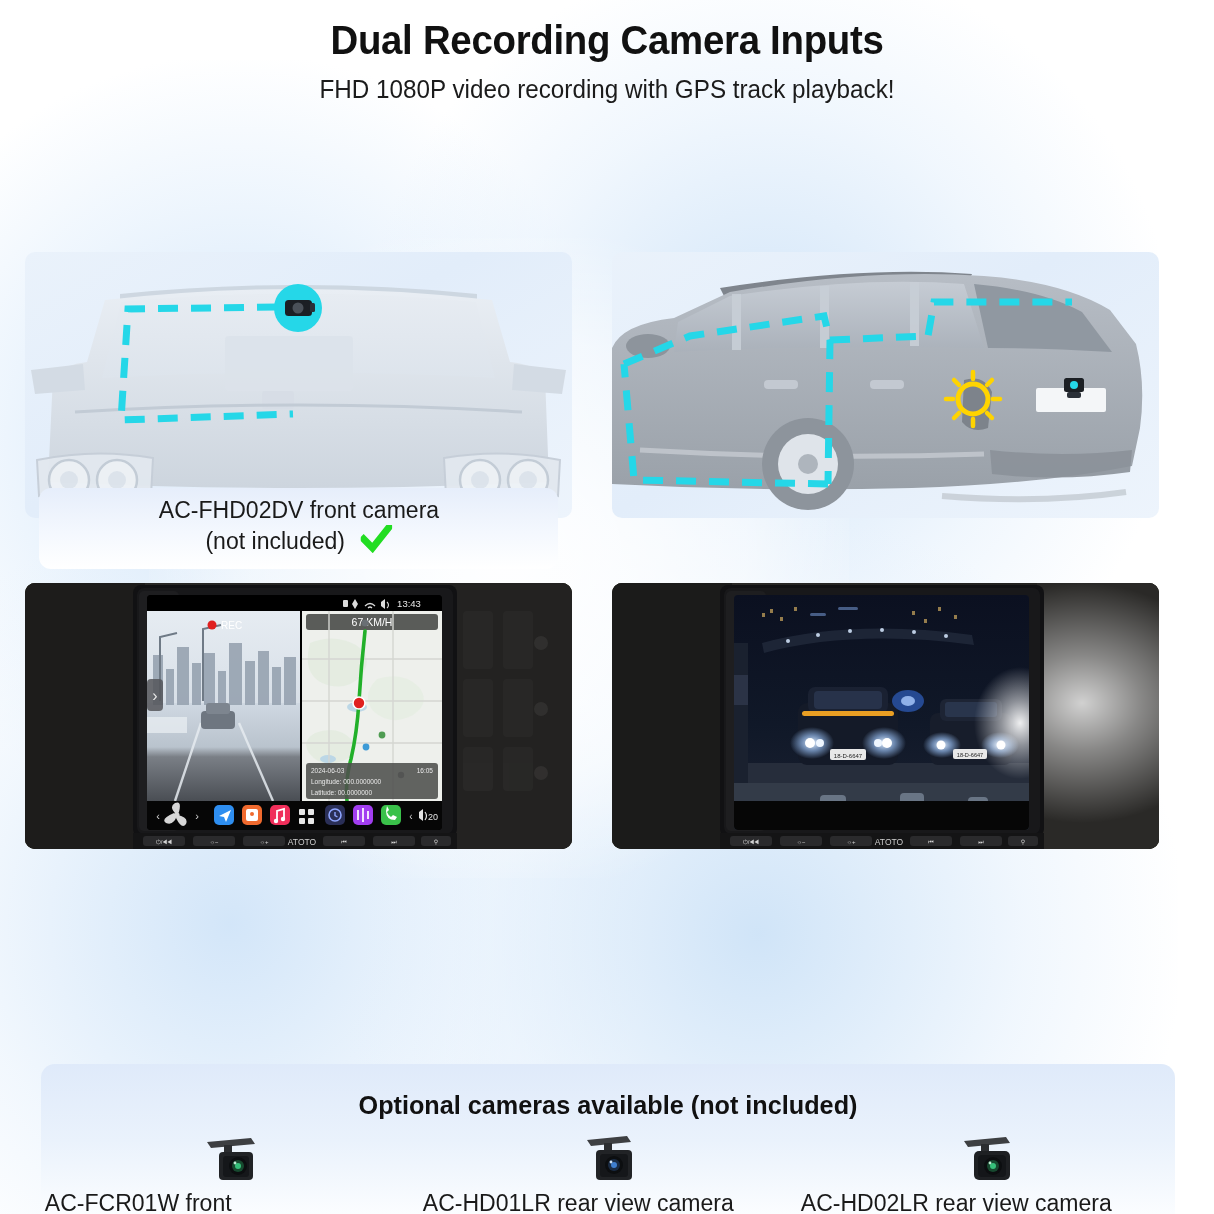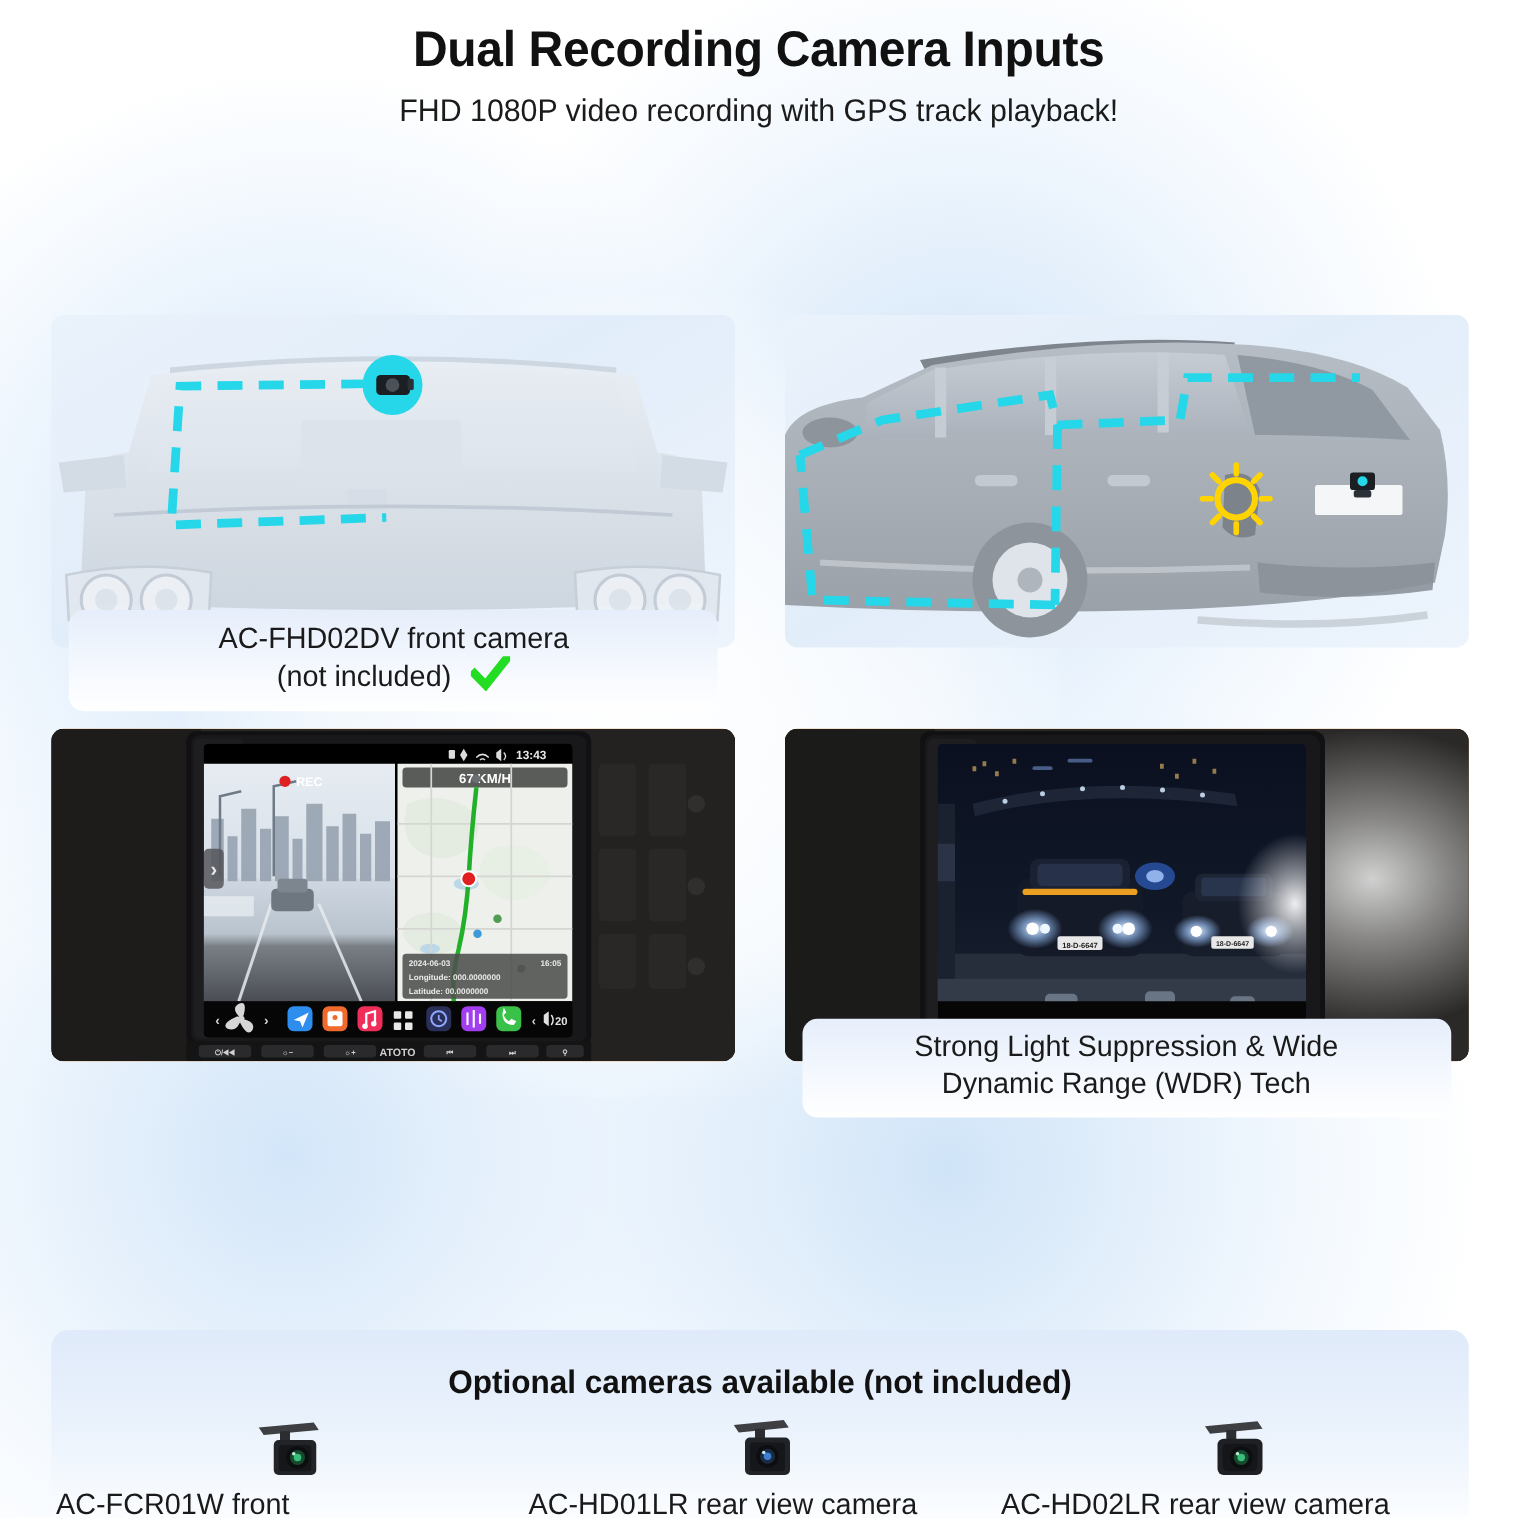--- a/index.html
+++ b/index.html
@@ -27,29 +27,29 @@
   
   .header{position:absolute;left:0;top:18px;width:1214px;text-align:center;}
   .title{
     font-size:40px;font-weight:bold;color:#111;letter-spacing:-.3px;
     font-family:"Liberation Sans","DejaVu Sans",sans-serif;
     transform:scaleX(.96);
   }
   .subtitle{margin-top:12px;font-size:25px;color:#1b1b1b;transform:scaleX(.97);}
 
   
-  .grid{position:absolute;left:41px;top:252px;width:1134px;}
+  .grid{position:absolute;left:25px;top:252px;width:1134px;}
   .row{display:flex;gap:40px;}
   .card{width:547px;position:relative;}
 
   .media{
     height:266px;border-radius:10px;overflow:hidden;position:relative;
     background:linear-gradient(150deg,#eaf2fb 0%, #e2edfa 45%, #edf4fc 100%);
   }
-  .media.dark{background:#fdba74;font-weight:bold;}
+  .media.dark{background:#fef9c3;}
 
   .caption{
     position:relative;margin:-30px auto 0;width:519px;min-height:70px;
     background:linear-gradient(180deg,#e6eefb 0%, #f4f8fe 55%, #ffffff 100%);
     border-radius:12px;
     display:flex;align-items:center;justify-content:center;
     padding:8px 14px 12px;box-sizing:border-box;
     z-index:3;
   }
   .caption-txt{
@@ -617,26 +617,20 @@
                 <text x="139" y="261">⏻/◀◀</text>
                 <text x="189" y="261">☼−</text>
                 <text x="239" y="261">☼+</text>
                 <text x="319" y="261">⏮</text>
                 <text x="369" y="261">⏭</text>
                 <text x="411" y="261">⚲</text>
               </g>
             </g>
           </svg>
         </div>
-        <div class="caption">
-          <div class="caption-txt">
-            <span>Strong Light Suppression &amp; Wide</span><br>
-            <span>Dynamic Range (WDR) Tech</span>
-          </div>
-        </div>
       </div>
     </div>
   </div>
 
   <div class="optional">
     <div class="opt-title">Optional cameras available (not included)</div>
     <div class="opt-items">
 
       <div class="opt-item">
         <div class="opt-cam">

